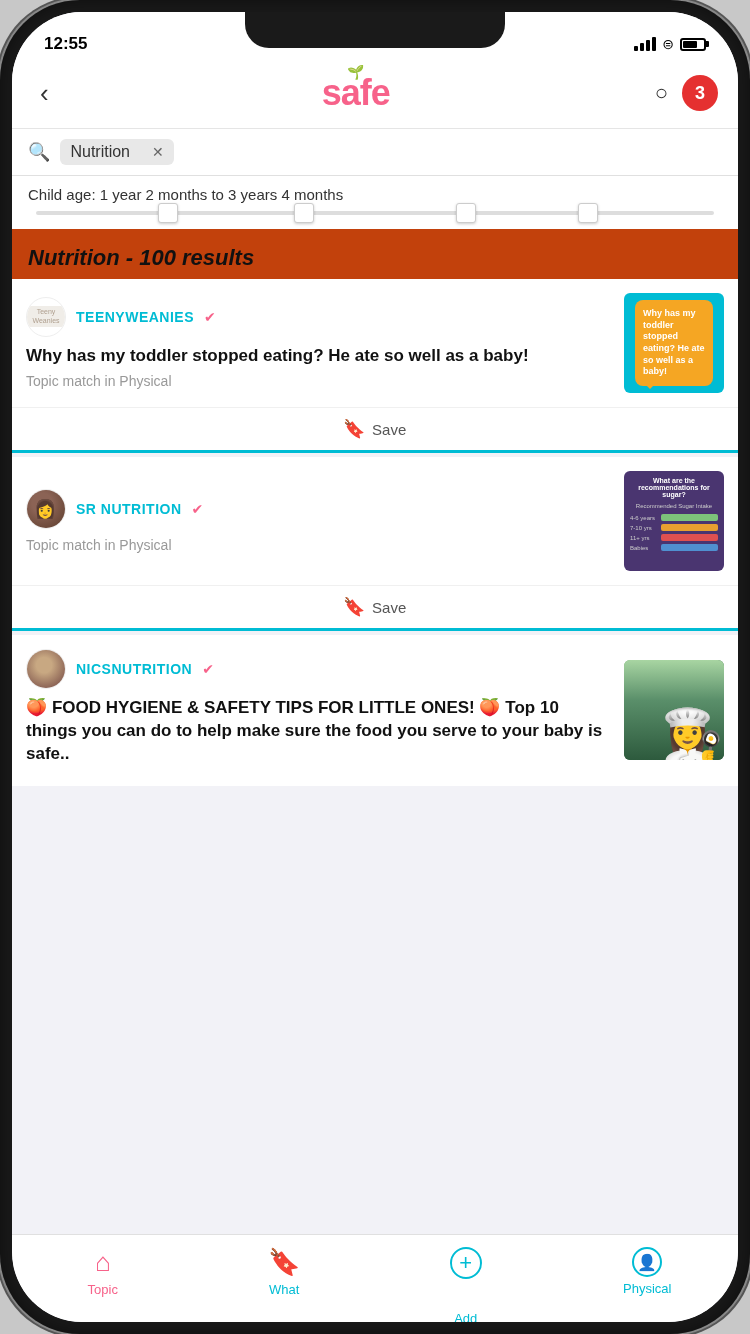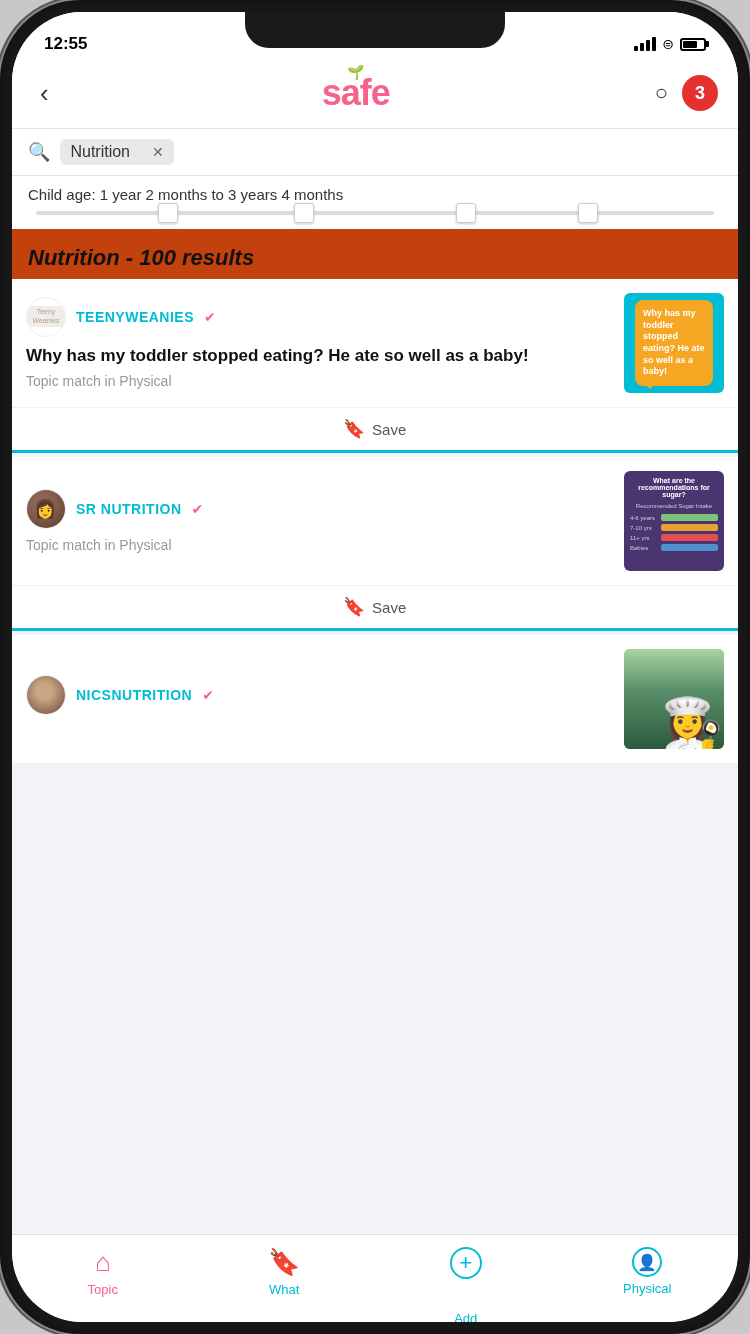--- a/index.html
+++ b/index.html
@@ -524,20 +524,21 @@
       <div class="card" style="border-bottom: none;">
         <div class="card-inner">
           <div class="card-left">
             <div class="provider-row">
               <div class="provider-avatar">
                 <div class="avatar-nics-img"></div>
               </div>
               <span class="provider-name">NICSNUTRITION</span>
               <span class="verified-check">✔</span>
             </div>
+            <div class="card-title">🍑 FOOD HYGIENE &amp; SAFETY TIPS FOR LITTLE ONES! 🍑 Top 10 things you can do to help make sure the food you serve to your baby is safe..</div>
           </div>
           <div class="card-right">
             <div class="card-thumbnail">
               <div class="thumb-3">
                 <div style="position:absolute; top:0;left:0;right:0;bottom:0; background: linear-gradient(180deg, #a8d5a2 0%, #5a8f6a 40%, #2d5a3d 100%);"></div>
                 <div style="position:absolute; bottom:0; right:0; font-size:50px; line-height:1;">👩‍🍳</div>
               </div>
             </div>
           </div>
         </div>

